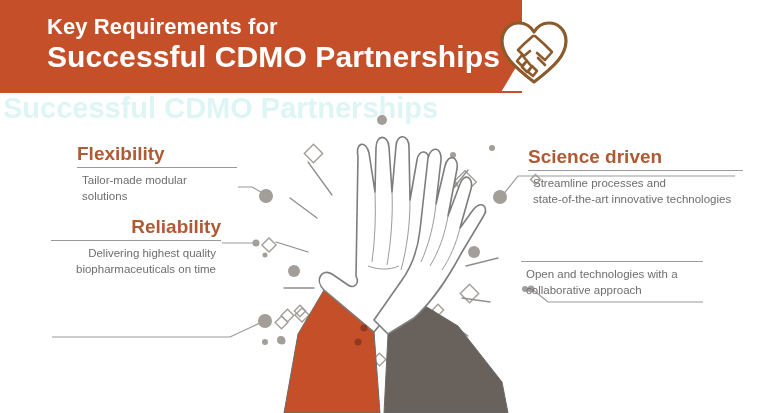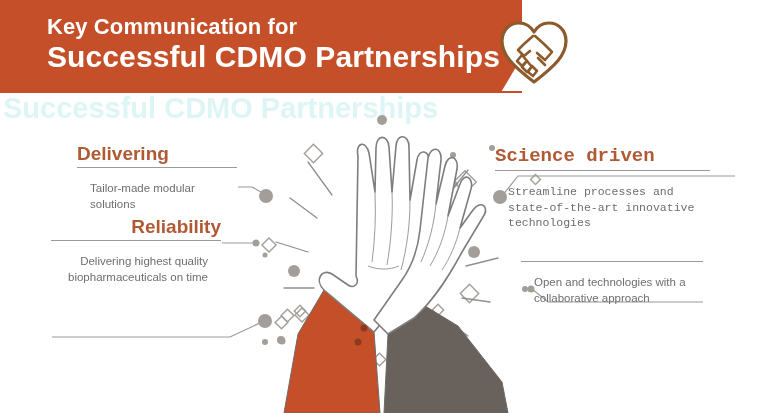--- a/index.html
+++ b/index.html
@@ -114,31 +114,31 @@
   .item-rule {
     height: 1px;
     background: #9a9a9a;
     margin-top: 3px;
     margin-bottom: 4px;
   }
   .item-desc {
     font-size: 11.5px;
     color: #6E6E6E;
     line-height: 1.35;
-    margin: 13px;
+    margin: 5px;
   }
 
   .item-left  { text-align: left; }
   .item-right { text-align: left; }
 
   
   #item-flexibility        { left: 77px;  top: 143px; width: 160px; }
   #item-reliability        { left: 51px;  top: 216px; width: 170px; text-align: right; }
   #item-solution-oriented  { left: 51px;  top: 306px; width: 205px; }
-  #item-science-driven     { left: 495px; top: 146px; width: 215px; font-family: Liberation Mono, monospace; }
+  #item-science-driven     { left: 528px; top: 146px; width: 215px; }
   #item-effective-comm     { left: 521px; top: 258px; width: 182px; }
 
   #item-effective-comm .item-title { white-space: normal; }
 
   
   .connectors {
     position: absolute;
     left: 0; top: 0;
     width: 770px; height: 413px;
     z-index: 2;
@@ -284,21 +284,21 @@
       <circle cx="256" cy="243" r="3.5"></circle>
       <circle cx="265" cy="321" r="7"></circle>
       <circle cx="500" cy="197" r="7"></circle>
       <circle cx="531" cy="289" r="3.5"></circle>
     </g>
   </svg>
 
   <div class="header-band"></div>
   <div class="header-rule"></div>
   <div class="header-text">
-    <span class="header-line1">Key Communication for</span>
+    <span class="header-line1">Key Requirements for</span>
     <span class="header-line2">Successful CDMO Partnerships</span>
   </div>
 
   <svg class="logo" viewBox="0 0 74 74">
     <path d="M37 68
              C16 52 5 41 5 27
              C5 16 13 9 22 9
              C29 9 34 13 37 18
              C40 13 45 9 52 9
              C61 9 69 16 69 27
@@ -307,21 +307,21 @@
       <path d="M38 22 L47 30 L55 38 L48 46 L40 39"></path>
       <path d="M36 22 L27 30 L21 36 L27 42 L33 37"></path>
       <path d="M25 41 L20 47 L25 52 L30 47 Z"></path>
       <path d="M30 47 L25 53 L30 58 L35 53 Z"></path>
       <path d="M35 52 L31 58 L36 62 L40 57 Z"></path>
       <path d="M41 44 L48 51"></path>
     </g>
   </svg>
 
   <div class="item item-left" id="item-flexibility">
-    <p class="item-title">Delivering</p>
+    <p class="item-title">Flexibility</p>
     <div class="item-rule"></div>
     <p class="item-desc">Tailor-made modular solutions</p>
   </div>
 
   <div class="item item-left" id="item-reliability">
     <p class="item-title">Reliability</p>
     <div class="item-rule"></div>
     <p class="item-desc" style="white-space: pre-line;">Delivering highest quality
 biopharmaceuticals on time</p>
   </div>

